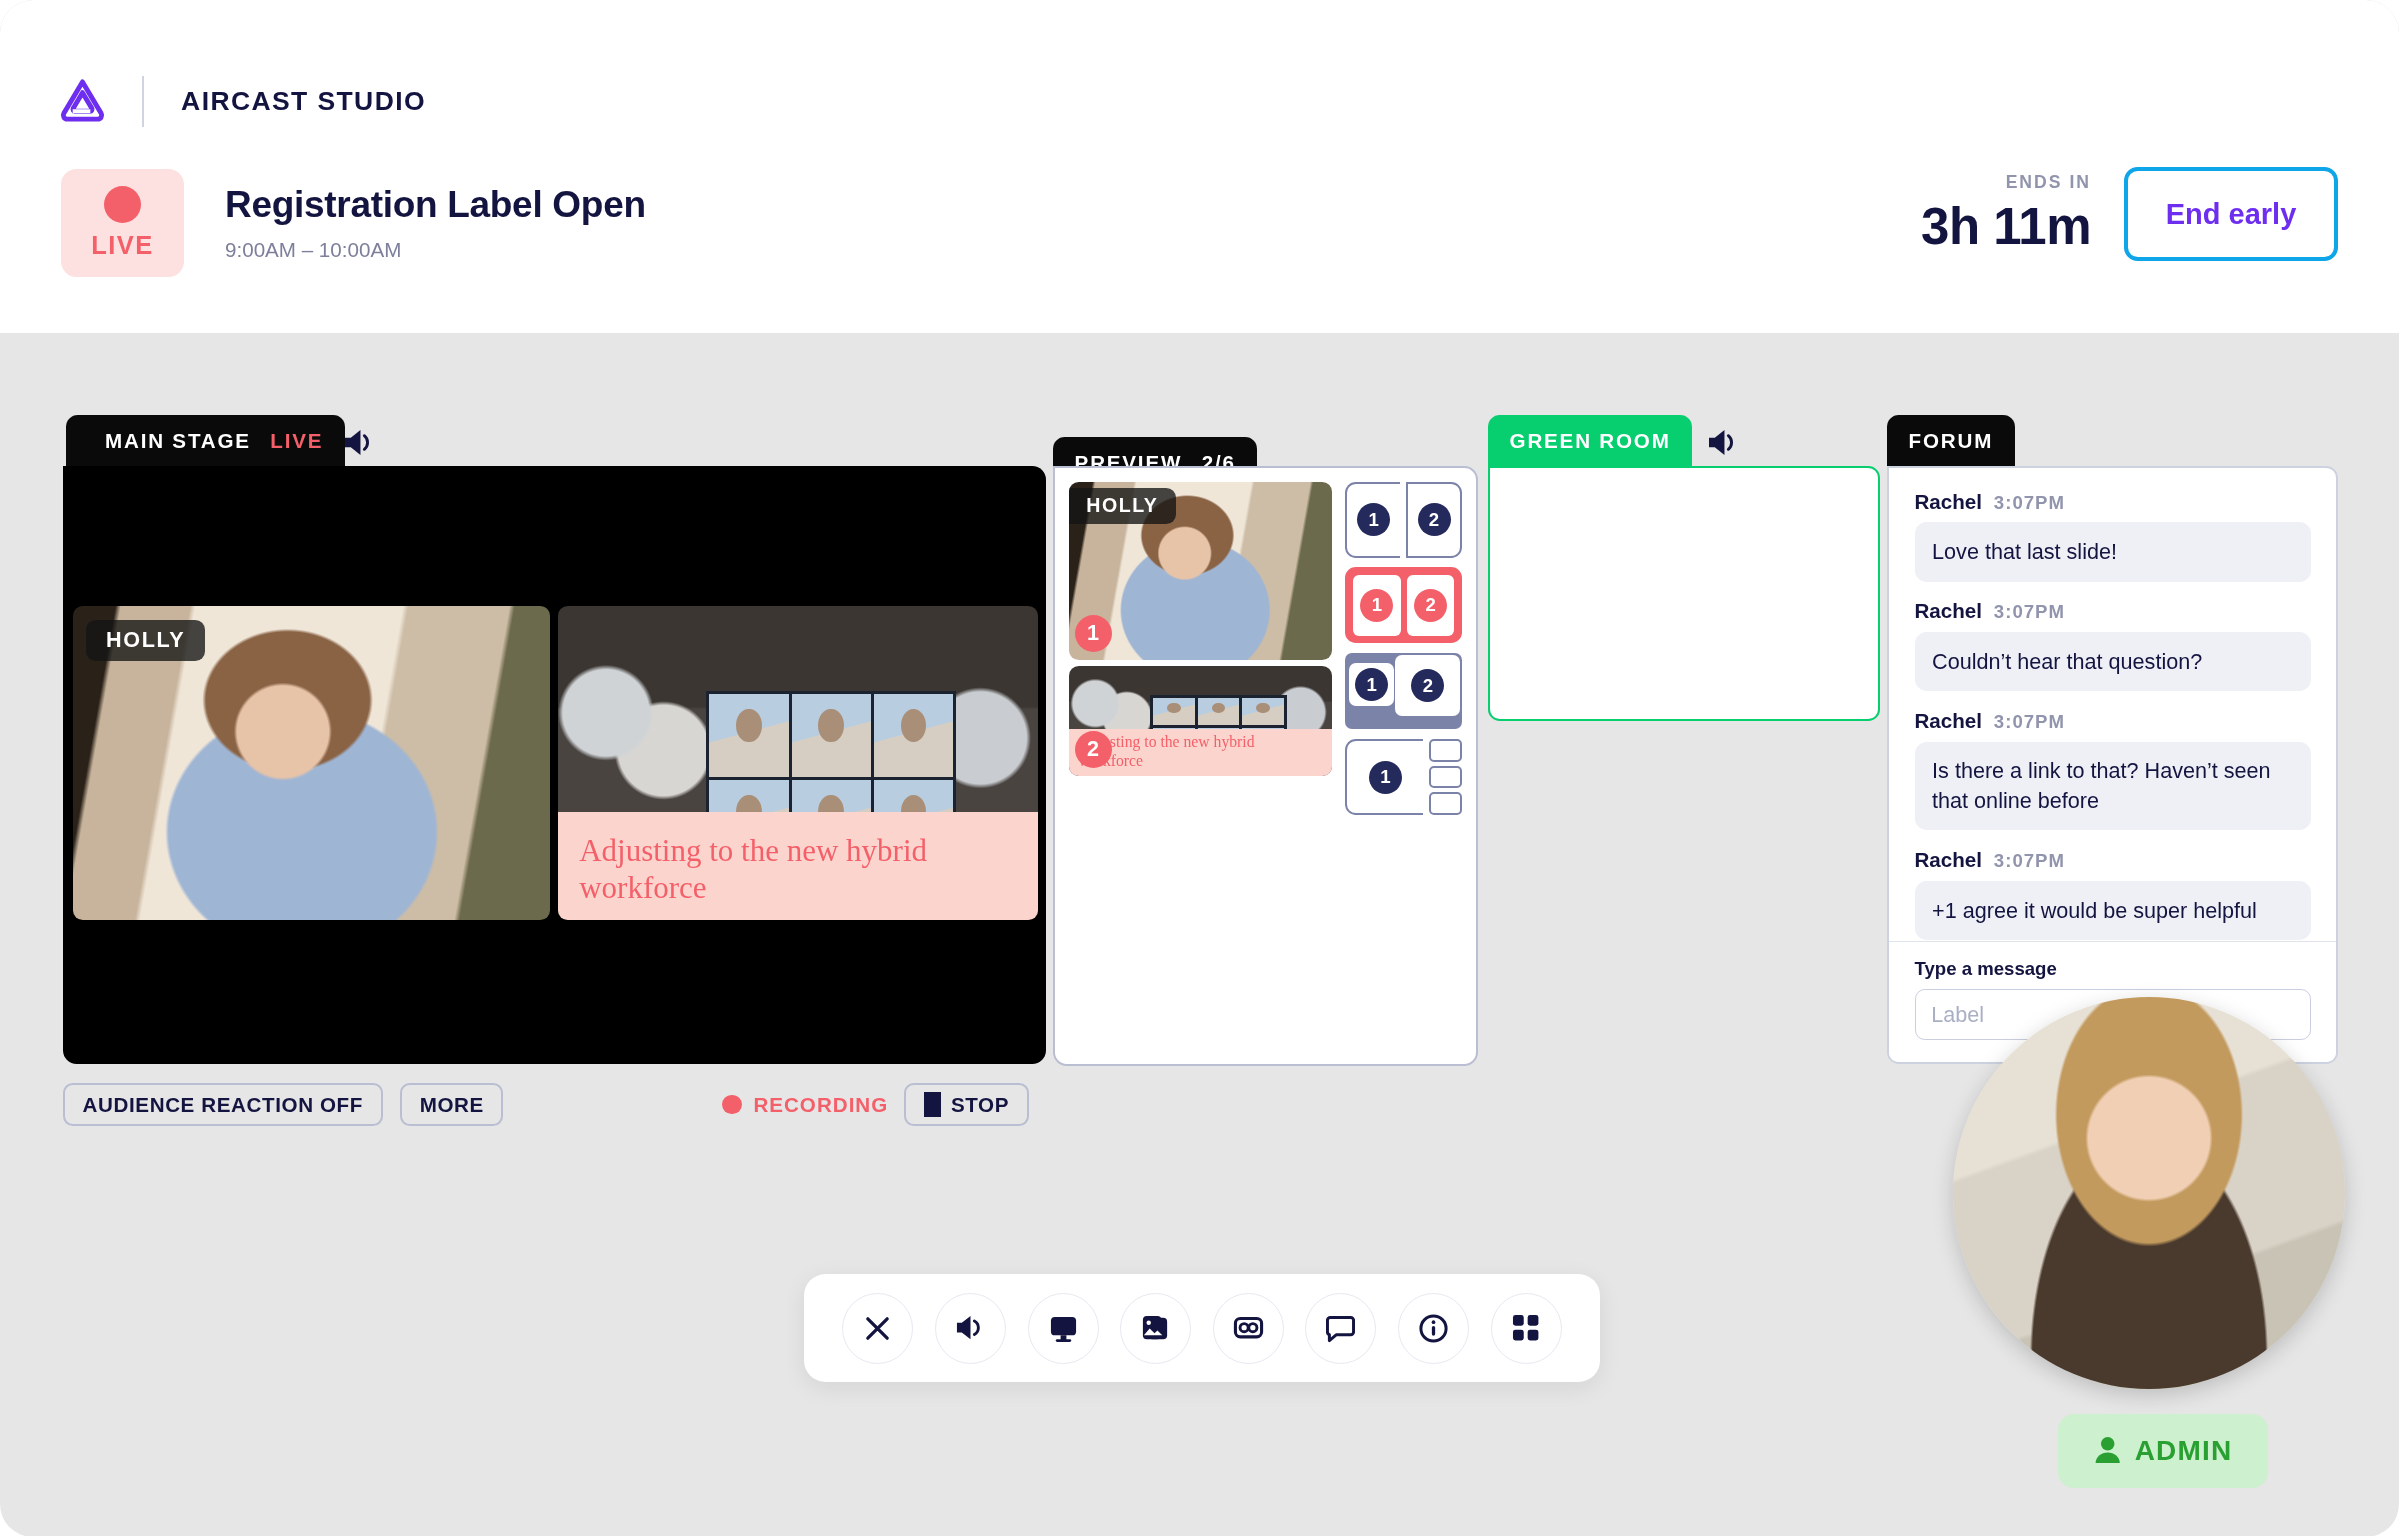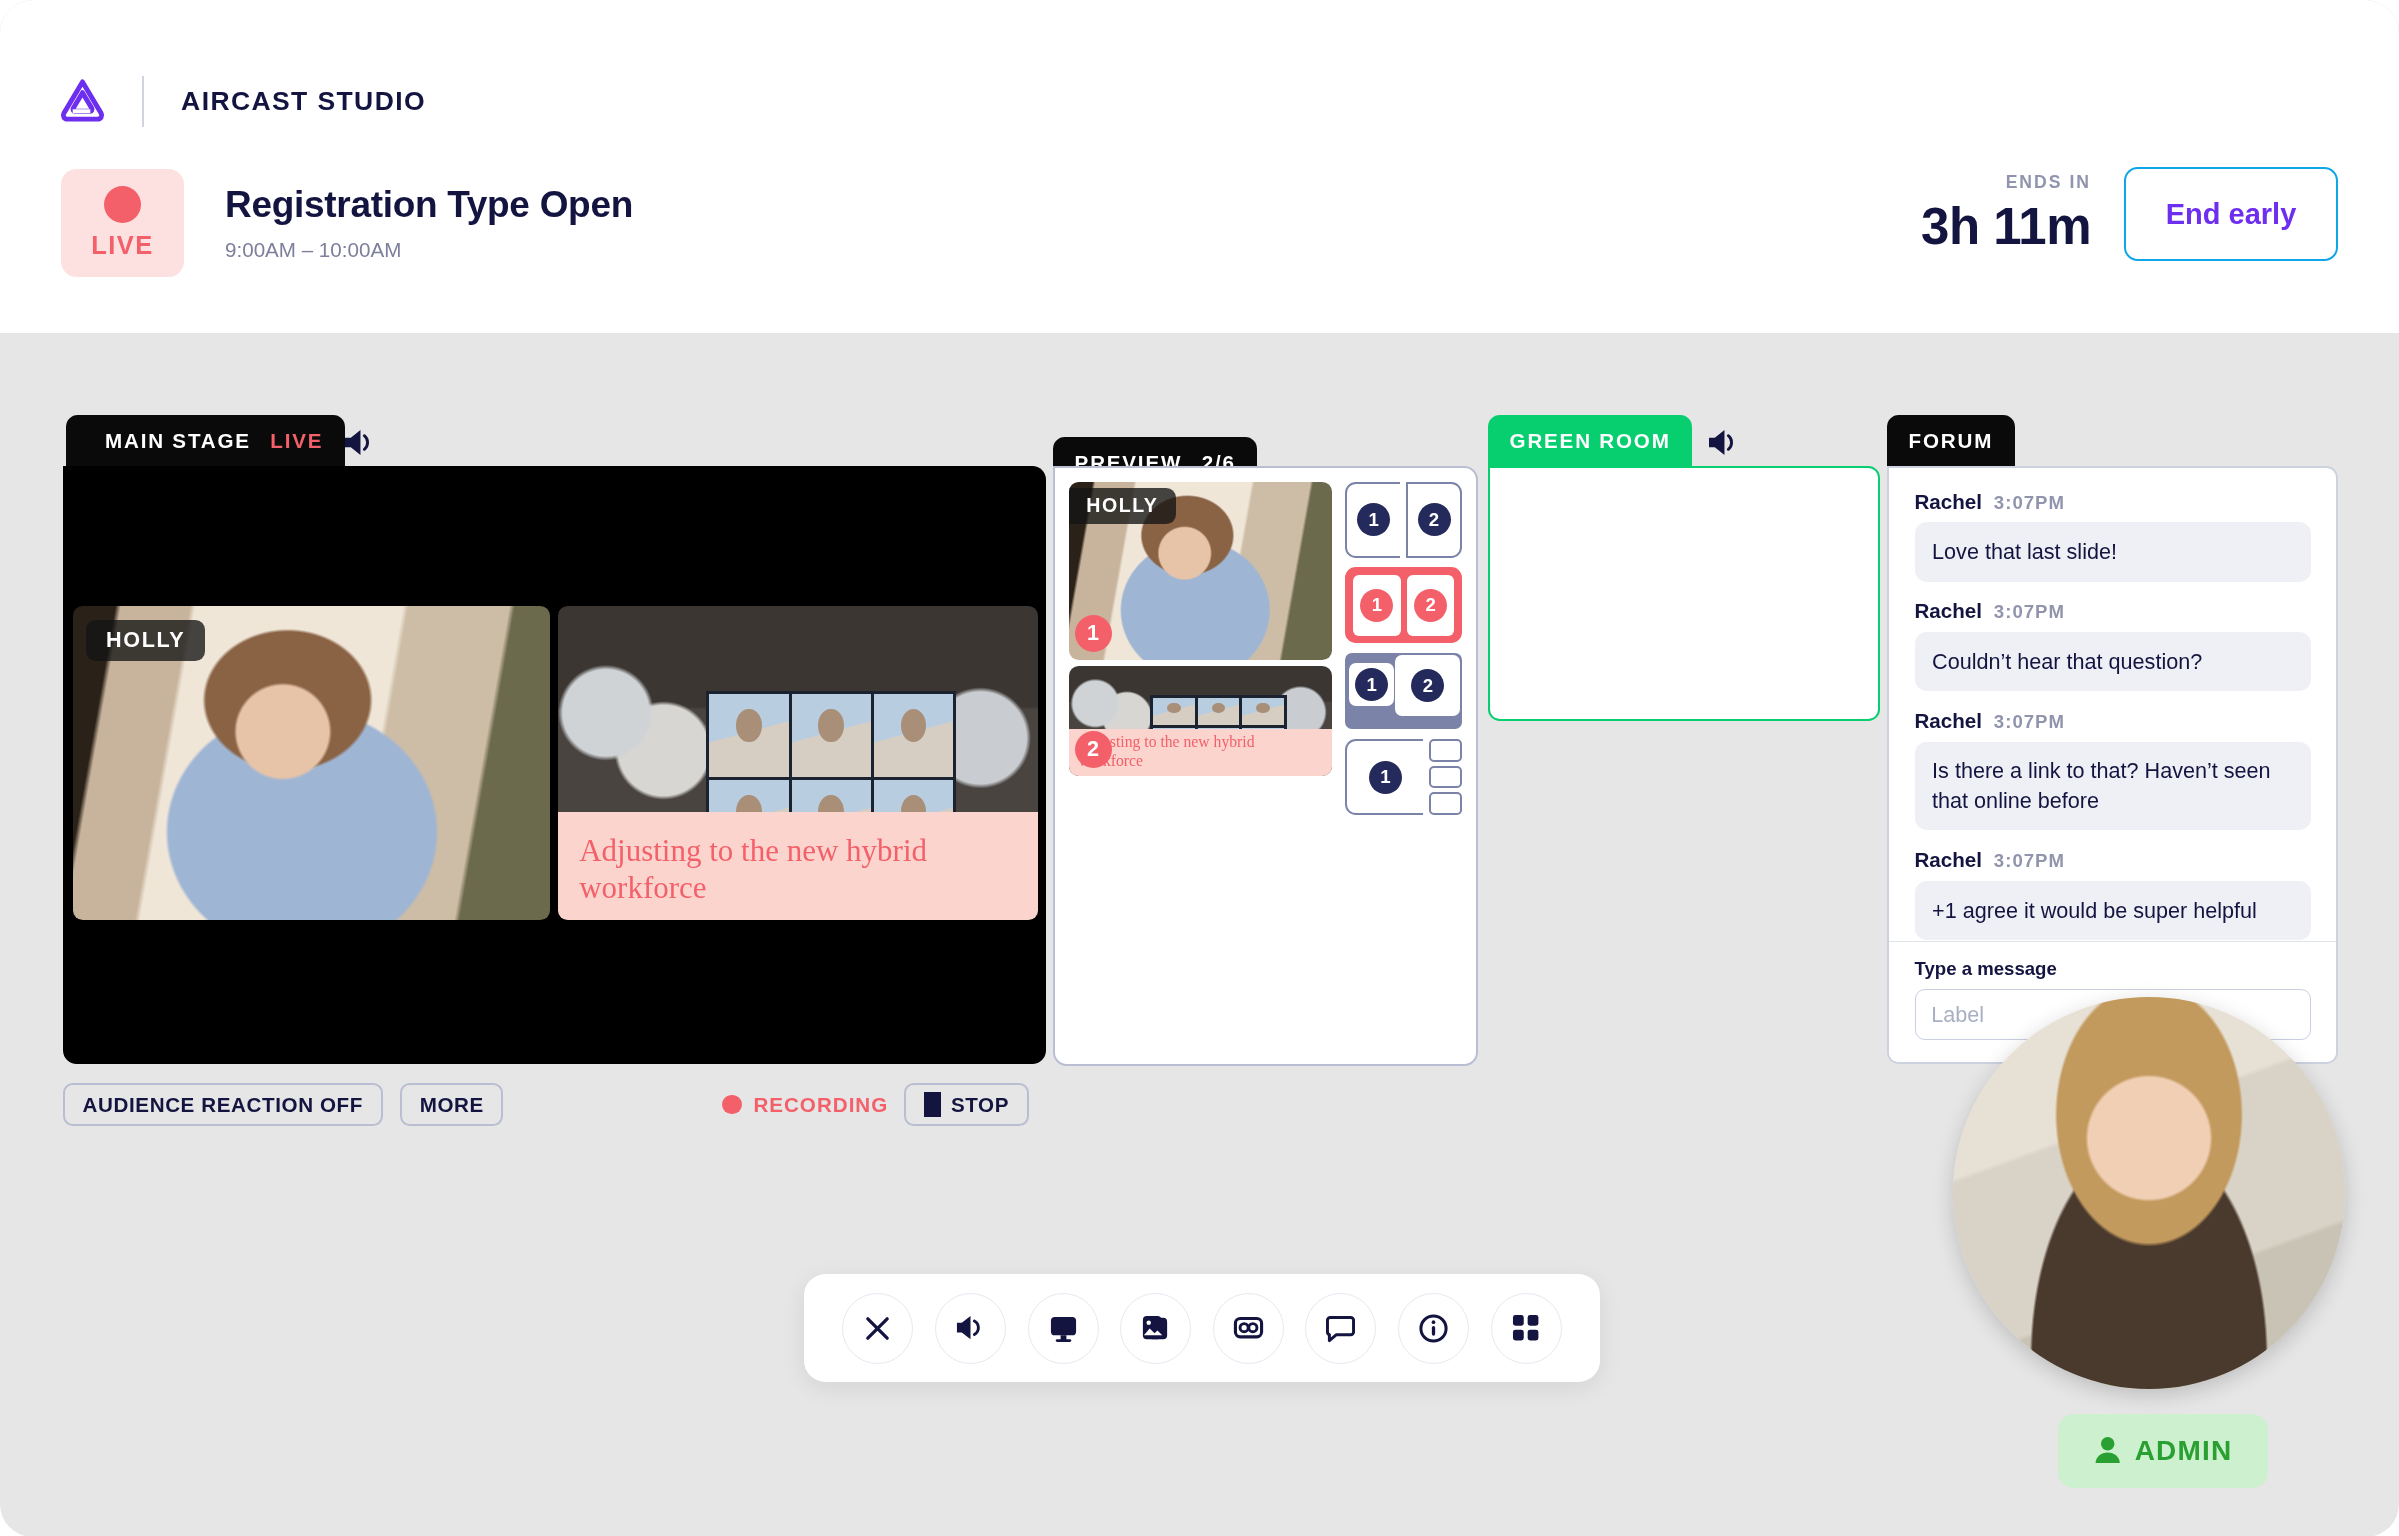--- a/index.html
+++ b/index.html
@@ -65,21 +65,21 @@
   }
   .ends-block { text-align: right; }
   .ends-label {
     font-size: 17.6px; font-weight: 700; letter-spacing: 2px; color: #9194ad;
   }
   .ends-value {
     margin-top: 3.9px; font-size: 51px; font-weight: 700; color: #141441; letter-spacing: -0.5px;
   }
   .end-early-btn {
     width: 214px; height: 94px;
-    border: 2px solid #0ea5e9; border-radius: 13.7px;
+    border: 4px solid #0ea5e9; border-radius: 13.7px;
     background: #fff;
     font-size: 29px; font-weight: 700; color: #6d2ef0;
     display: flex; align-items: center; justify-content: center;
     cursor: pointer;
   }
 
   
   .tab {
     position: absolute;
     height: 51px;
@@ -337,21 +337,21 @@
       <span class="brand-divider"></span>
       <span class="brand-name">AIRCAST STUDIO</span>
     </div>
 
     <div class="session-row">
       <div class="live-badge">
         <span class="live-dot"></span>
         <span class="live-text">LIVE</span>
       </div>
       <div class="session-info">
-        <div class="session-title">Registration Type Open</div>
+        <div class="session-title">Registration Label Open</div>
         <div class="session-time">9:00AM – 10:00AM</div>
       </div>
     </div>
 
     <div class="header-right">
       <div class="ends-block">
         <div class="ends-label">ENDS IN</div>
         <div class="ends-value">3h 11m</div>
       </div>
       <div class="end-early-btn">End early</div>

